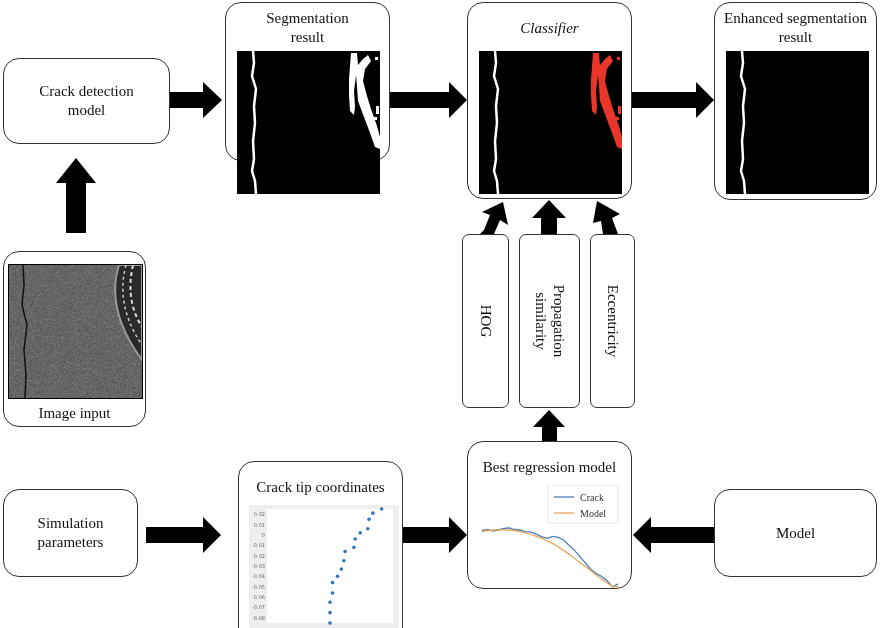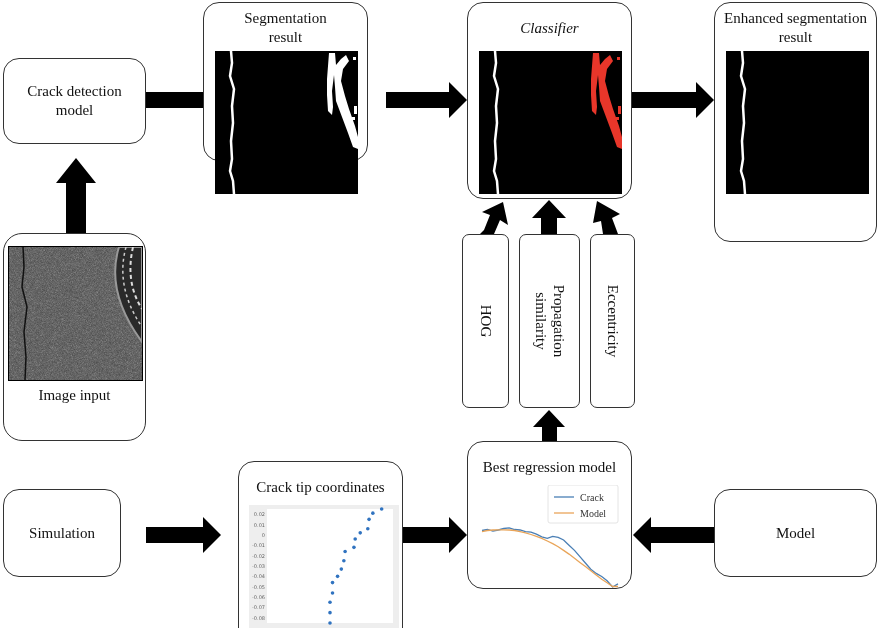--- a/index.html
+++ b/index.html
@@ -41,28 +41,28 @@
 
   <polygon fill="#000" points="542,441 557,441 557,427 565,427 549,410 533,427 542,427"></polygon>
 
   <polygon fill="#000" points="146,527 203,527 203,517 221,535 203,553 203,543 146,543"></polygon>
 
   <polygon fill="#000" points="386,527 449,527 449,517 467,535 449,553 449,543 386,543"></polygon>
 
   <polygon fill="#000" points="714,527 651,527 651,517 633,535 651,553 651,543 714,543"></polygon>
 </svg>
 
-<div class="box" style="left:3px;top:58px;width:143px;height:86px;">
+<div class="box" style="left:3px;top:58px;width:167px;height:86px;">
   <div class="label center-label">
     <div>Crack detection</div>
     <div>model</div>
   </div>
 </div>
 
-<div class="box" style="left:203px;top:2px;width:165px;height:159px;">
+<div class="box" style="left:225px;top:2px;width:165px;height:159px;">
   <div class="label" style="top:6px;">
     <div>Segmentation</div>
     <div>result</div>
   </div>
   <div class="img-panel" style="left:11px;top:48px;width:143px;height:143px;">
     <svg width="143" height="143">
       <polyline fill="none" stroke="#fff" stroke-width="2.5" points="16,0 17,12 15,25 19,38 17,55 18,72 16,90 17,108 15,120 18,130 19,143"></polyline>
       <path fill="#fff" d="M114,2 L120,2 L121,14 L126,8 L131,4 L134,10 L128,18 L126,30 L130,45 L134,58 L140,75 L143,86 L143,98 L138,96 L133,82 L127,66 L121,50 L120,36 L119,24 L117,40 L118,56 L117,64 L113,60 L112,44 L112,28 Z"></path>
       <rect x="138" y="6" width="3" height="3" fill="#fff"></rect>
       <rect x="139" y="55" width="3" height="8" fill="#fff"></rect>
@@ -77,33 +77,33 @@
     <svg width="143" height="143">
       <polyline fill="none" stroke="#fff" stroke-width="2.5" points="16,0 17,12 15,25 19,38 17,55 18,72 16,90 17,108 15,120 18,130 19,143"></polyline>
       <path fill="#e8362a" d="M114,2 L120,2 L121,14 L126,8 L131,4 L134,10 L128,18 L126,30 L130,45 L134,58 L140,75 L143,86 L143,98 L138,96 L133,82 L127,66 L121,50 L120,36 L119,24 L117,40 L118,56 L117,64 L113,60 L112,44 L112,28 Z"></path>
       <rect x="138" y="6" width="3" height="3" fill="#e8362a"></rect>
       <rect x="139" y="55" width="3" height="8" fill="#e8362a"></rect>
       <rect x="137" y="66" width="3" height="3" fill="#e8362a"></rect>
     </svg>
   </div>
 </div>
 
-<div class="box" style="left:714px;top:2px;width:163px;height:240px;">
+<div class="box" style="left:714px;top:2px;width:163px;height:198px;">
   <div class="label" style="top:6px;">
     <div>Enhanced segmentation</div>
     <div>result</div>
   </div>
   <div class="img-panel" style="left:11px;top:48px;width:143px;height:143px;">
     <svg width="143" height="143">
       <polyline fill="none" stroke="#fff" stroke-width="2.5" points="16,0 17,12 15,25 19,38 17,55 18,72 16,90 17,108 15,120 18,130 19,143"></polyline>
     </svg>
   </div>
 </div>
 
-<div class="box" style="left:3px;top:233px;width:143px;height:208px;border-radius:19px;">
+<div class="box" style="left:3px;top:251px;width:143px;height:176px;">
   <div class="img-panel" style="left:4px;top:12px;width:133px;height:133px;background:#3d3d3d;border:1px solid #000;">
     <svg width="133" height="133">
       <defs>
         <filter id="noise">
           <feTurbulence type="fractalNoise" baseFrequency="1.6" numOctaves="2" seed="4"></feTurbulence>
           <feColorMatrix type="saturate" values="0"></feColorMatrix>
           <feComponentTransfer>
             <feFuncA type="table" tableValues="0 0.55"></feFuncA>
           </feComponentTransfer>
         </filter>
@@ -125,23 +125,24 @@
 <div class="vbox" style="left:519px;top:234px;width:61px;height:174px;">
   <div class="vtext">
     <div>Propagation</div>
     <div>similarity</div>
   </div>
 </div>
 <div class="vbox" style="left:590px;top:234px;width:45px;height:174px;">
   <div class="vtext">Eccentricity</div>
 </div>
 
-<div class="box" style="left:3px;top:489px;width:118px;height:88px;padding-left:32px;">
+<div class="box" style="left:3px;top:489px;width:135px;height:88px;padding-left:32px;">
   <div class="label center-label">
     <div>Simulation</div>
+    <div>parameters</div>
   </div>
 </div>
 
 <div class="box" style="left:238px;top:441px;width:165px;height:184px;margin-top:20px;">
   <div class="label" style="top:16px;">Crack tip coordinates</div>
   <svg id="scatter-chart" width="150" height="130" style="position:absolute;left:10px;top:43px;">
       <rect x="0" y="0" width="150" height="130" fill="#eeeeee"></rect>
       <rect x="18" y="4" width="126" height="114" fill="#ffffff"></rect>
       <text x="16" y="11.181818181818187" text-anchor="end" class="tick">0.02</text>
       <text x="16" y="21.54545454545456" text-anchor="end" class="tick">0.01</text>

